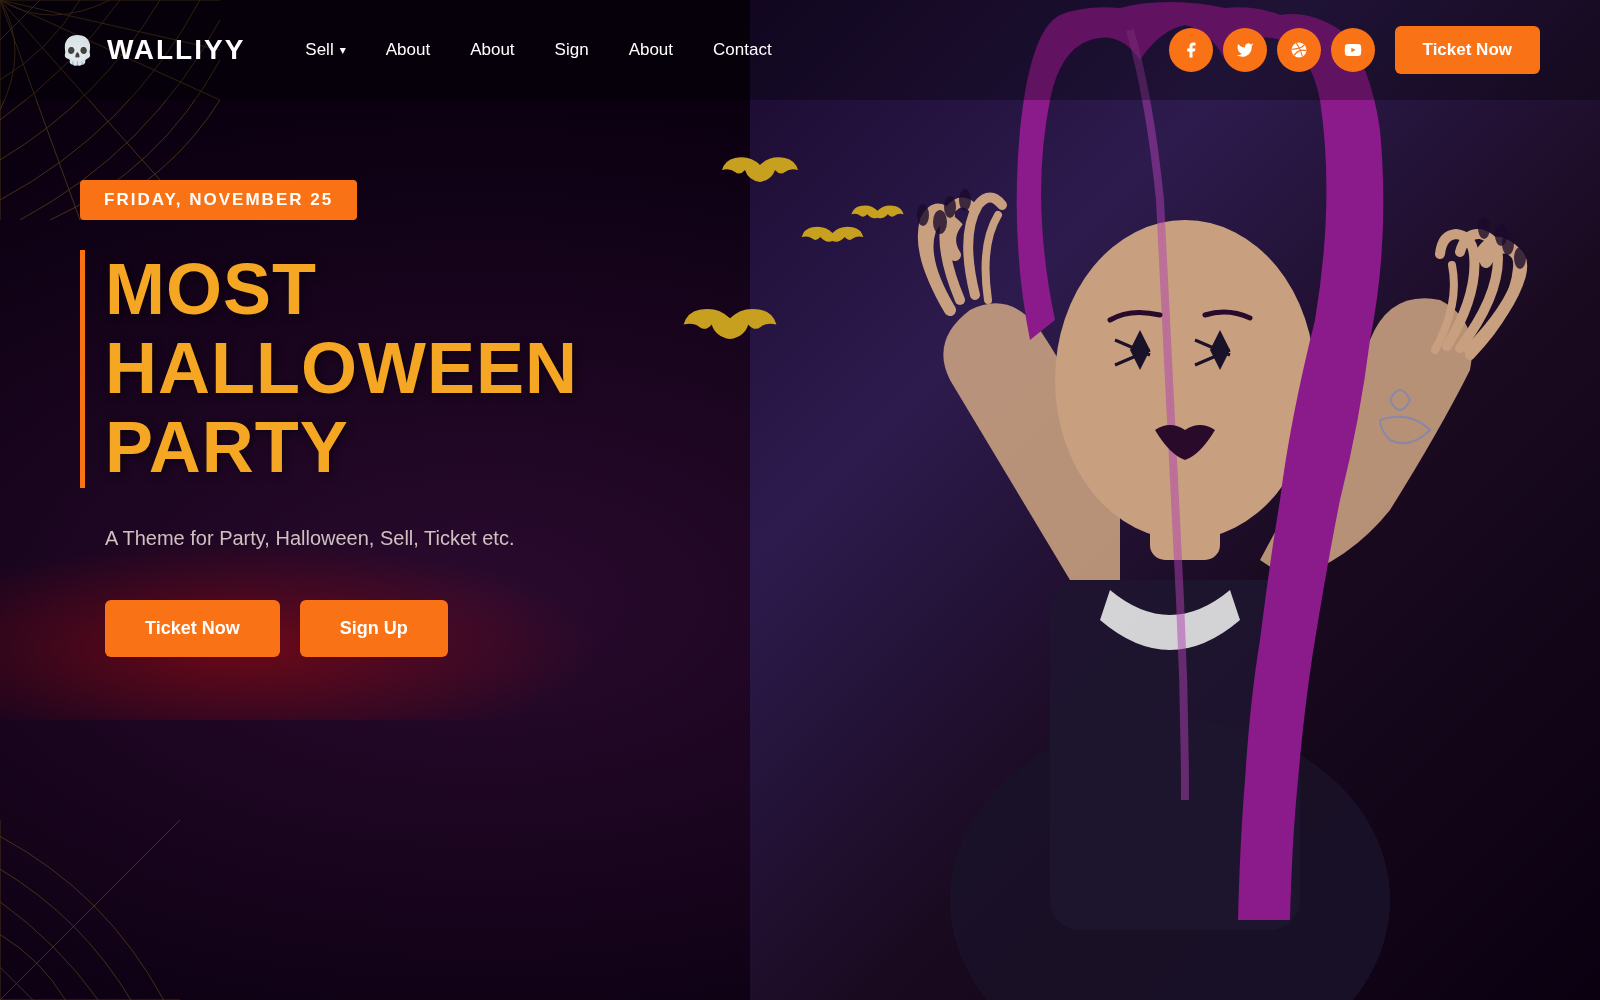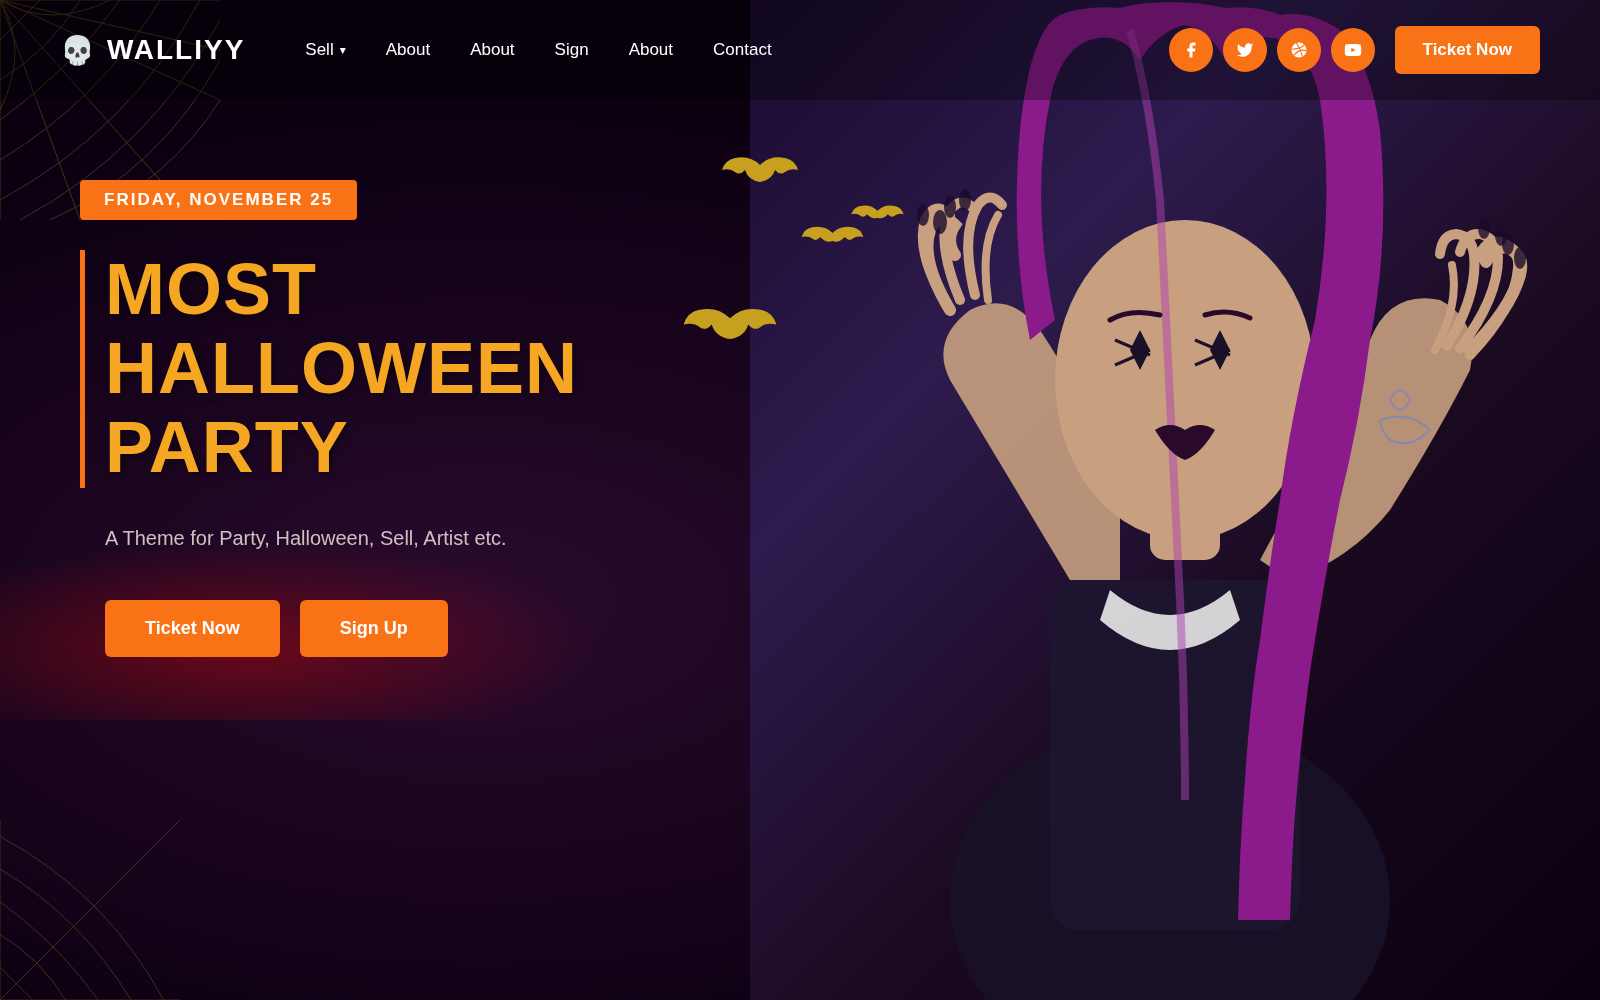--- a/index.html
+++ b/index.html
@@ -393,18 +393,18 @@
     </button>
   </div>
   <button class="ticket-now-btn">Ticket Now</button>
 </nav>
 
 <div class="hero-content">
   <div class="date-badge">FRIDAY, NOVEMBER 25</div>
   <div class="hero-title">
     <span>MOST HALLOWEEN PARTY</span><br>
   </div>
-  <p class="hero-subtitle">A Theme for Party, Halloween, Sell, Artist etc.</p>
+  <p class="hero-subtitle">A Theme for Party, Halloween, Sell, Ticket etc.</p>
   <div class="hero-buttons">
     <button class="btn-ticket">Ticket Now</button>
     <button class="btn-signup">Sign Up</button>
   </div>
 </div>
 
 </body></html>

